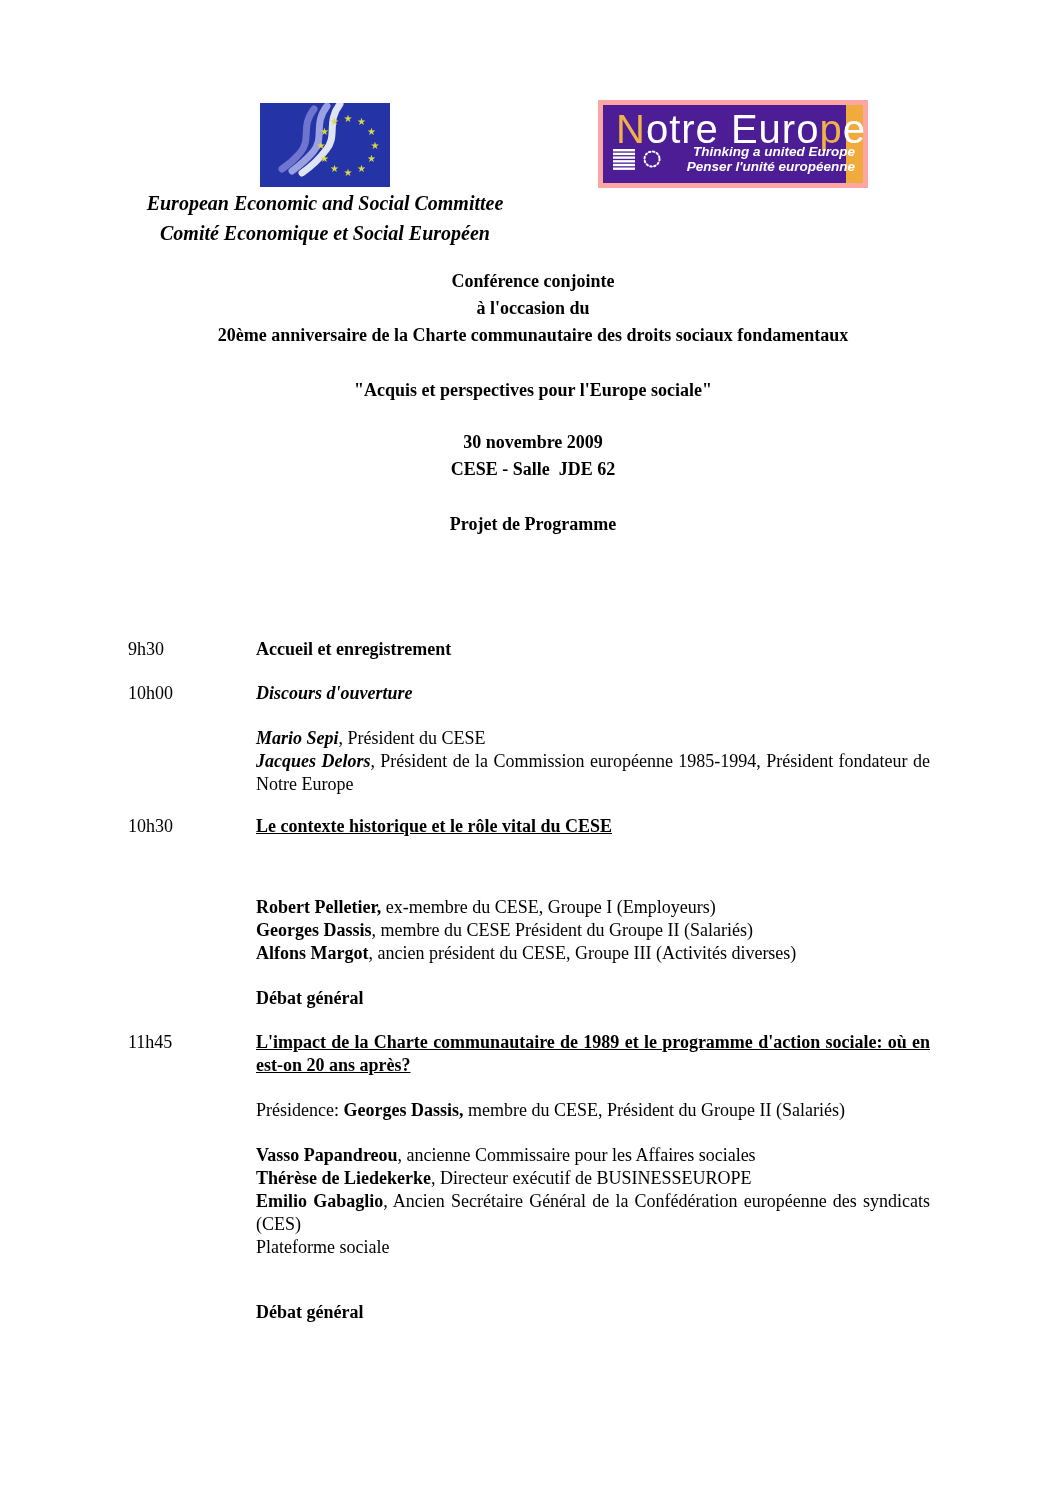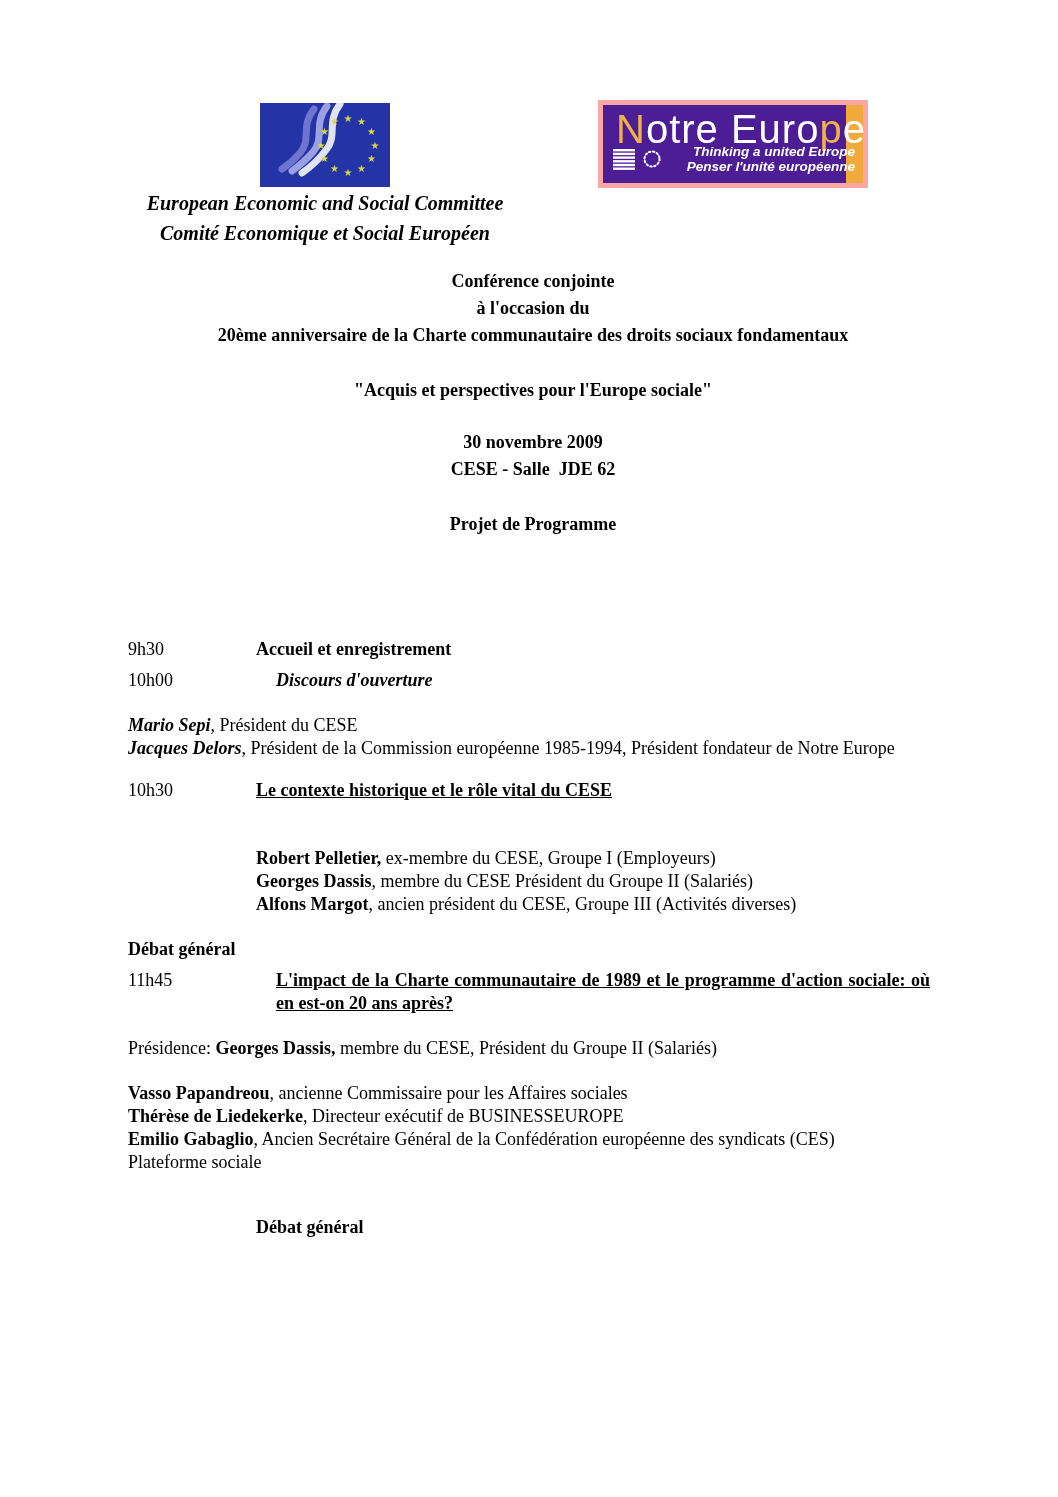--- a/index.html
+++ b/index.html
@@ -37,21 +37,21 @@
   
   .schedule{position:absolute;left:128px;top:638px;width:802px;line-height:23px;}
   .row{display:flex;}
   .time{width:128px;flex-shrink:0;font-family:Liberation Serif, serif;}
   .content{flex:1;}
   .row p{margin:0;}
   .b{font-weight:bold;}
   .bi{font-weight:bold;font-style:italic;}
   .uhead{font-weight:bold;text-decoration:underline;}
   .just{text-align:justify;}
-  .mt-21{margin-top:8px;gap:20px;} .mt-22{margin-top:22px;flex-direction:column;} .mt-23{margin-top:37px;}
+  .mt-21{margin-top:21px;} .mt-22{margin-top:22px;} .mt-23{margin-top:37px;}
   .mt-19{margin-top:19px;align-items:center;} .mt-42{margin-top:42px;}
 </style>
 </head>
 <body>
 
 <div class="page">
 
   <div class="eesc-block">
     <svg class="eesc-logo" width="130" height="84" viewBox="0 0 130 84">
       <rect width="130" height="84" fill="#2433a6"></rect>

